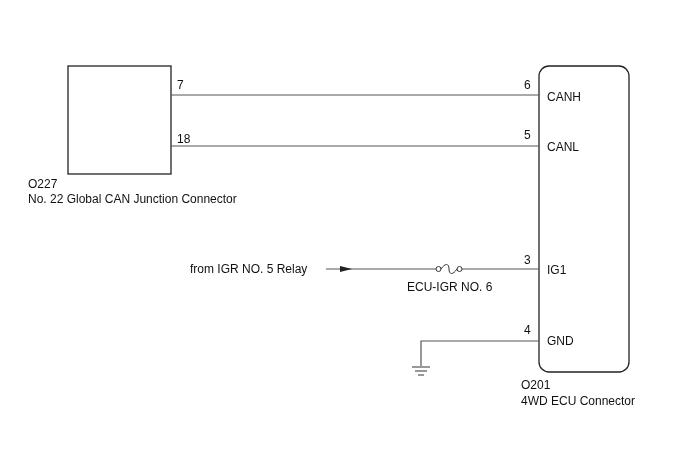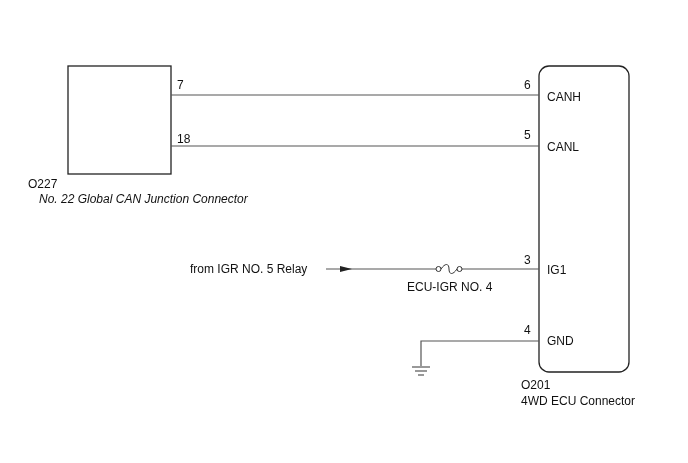--- a/index.html
+++ b/index.html
@@ -40,29 +40,29 @@
     <line x1="412" y1="367" x2="430" y2="367"></line>
     <line x1="415" y1="371" x2="427" y2="371"></line>
     <line x1="418" y1="375" x2="424" y2="375"></line>
   </g>
 </svg>
 
 <div class="lbl" style="left:177px;top:78px;">7</div>
 <div class="lbl" style="left:177px;top:132px;">18</div>
 
 <div class="lbl" style="left:28px;top:177px;text-align:right;">O227</div>
-<div class="lbl" style="left:39px;top:192px;font-style:italic;">No. 22 Global CAN Junction Connector</div>
+<div class="lbl" style="left:28px;top:192px;">No. 22 Global CAN Junction Connector</div>
 
 <div class="lbl" style="left:524px;top:78px;">6</div>
 <div class="lbl" style="left:524px;top:128px;">5</div>
 <div class="lbl" style="left:524px;top:253px;">3</div>
 <div class="lbl" style="left:524px;top:323px;">4</div>
 
 <div class="lbl" style="left:547px;top:90px;text-align:center;">CANH</div>
 <div class="lbl" style="left:547px;top:140px;">CANL</div>
 <div class="lbl" style="left:547px;top:263px;">IG1</div>
 <div class="lbl" style="left:547px;top:334px;">GND</div>
 
 <div class="lbl" style="left:521px;top:378px;">O201</div>
 <div class="lbl" style="left:521px;top:394px;">4WD ECU Connector</div>
 
 <div class="lbl" style="left:190px;top:262px;">from IGR NO. 5 Relay</div>
-<div class="lbl" style="left:407px;top:280px;">ECU-IGR NO. 4</div>
+<div class="lbl" style="left:407px;top:280px;">ECU-IGR NO. 6</div>
 
 </body></html>

